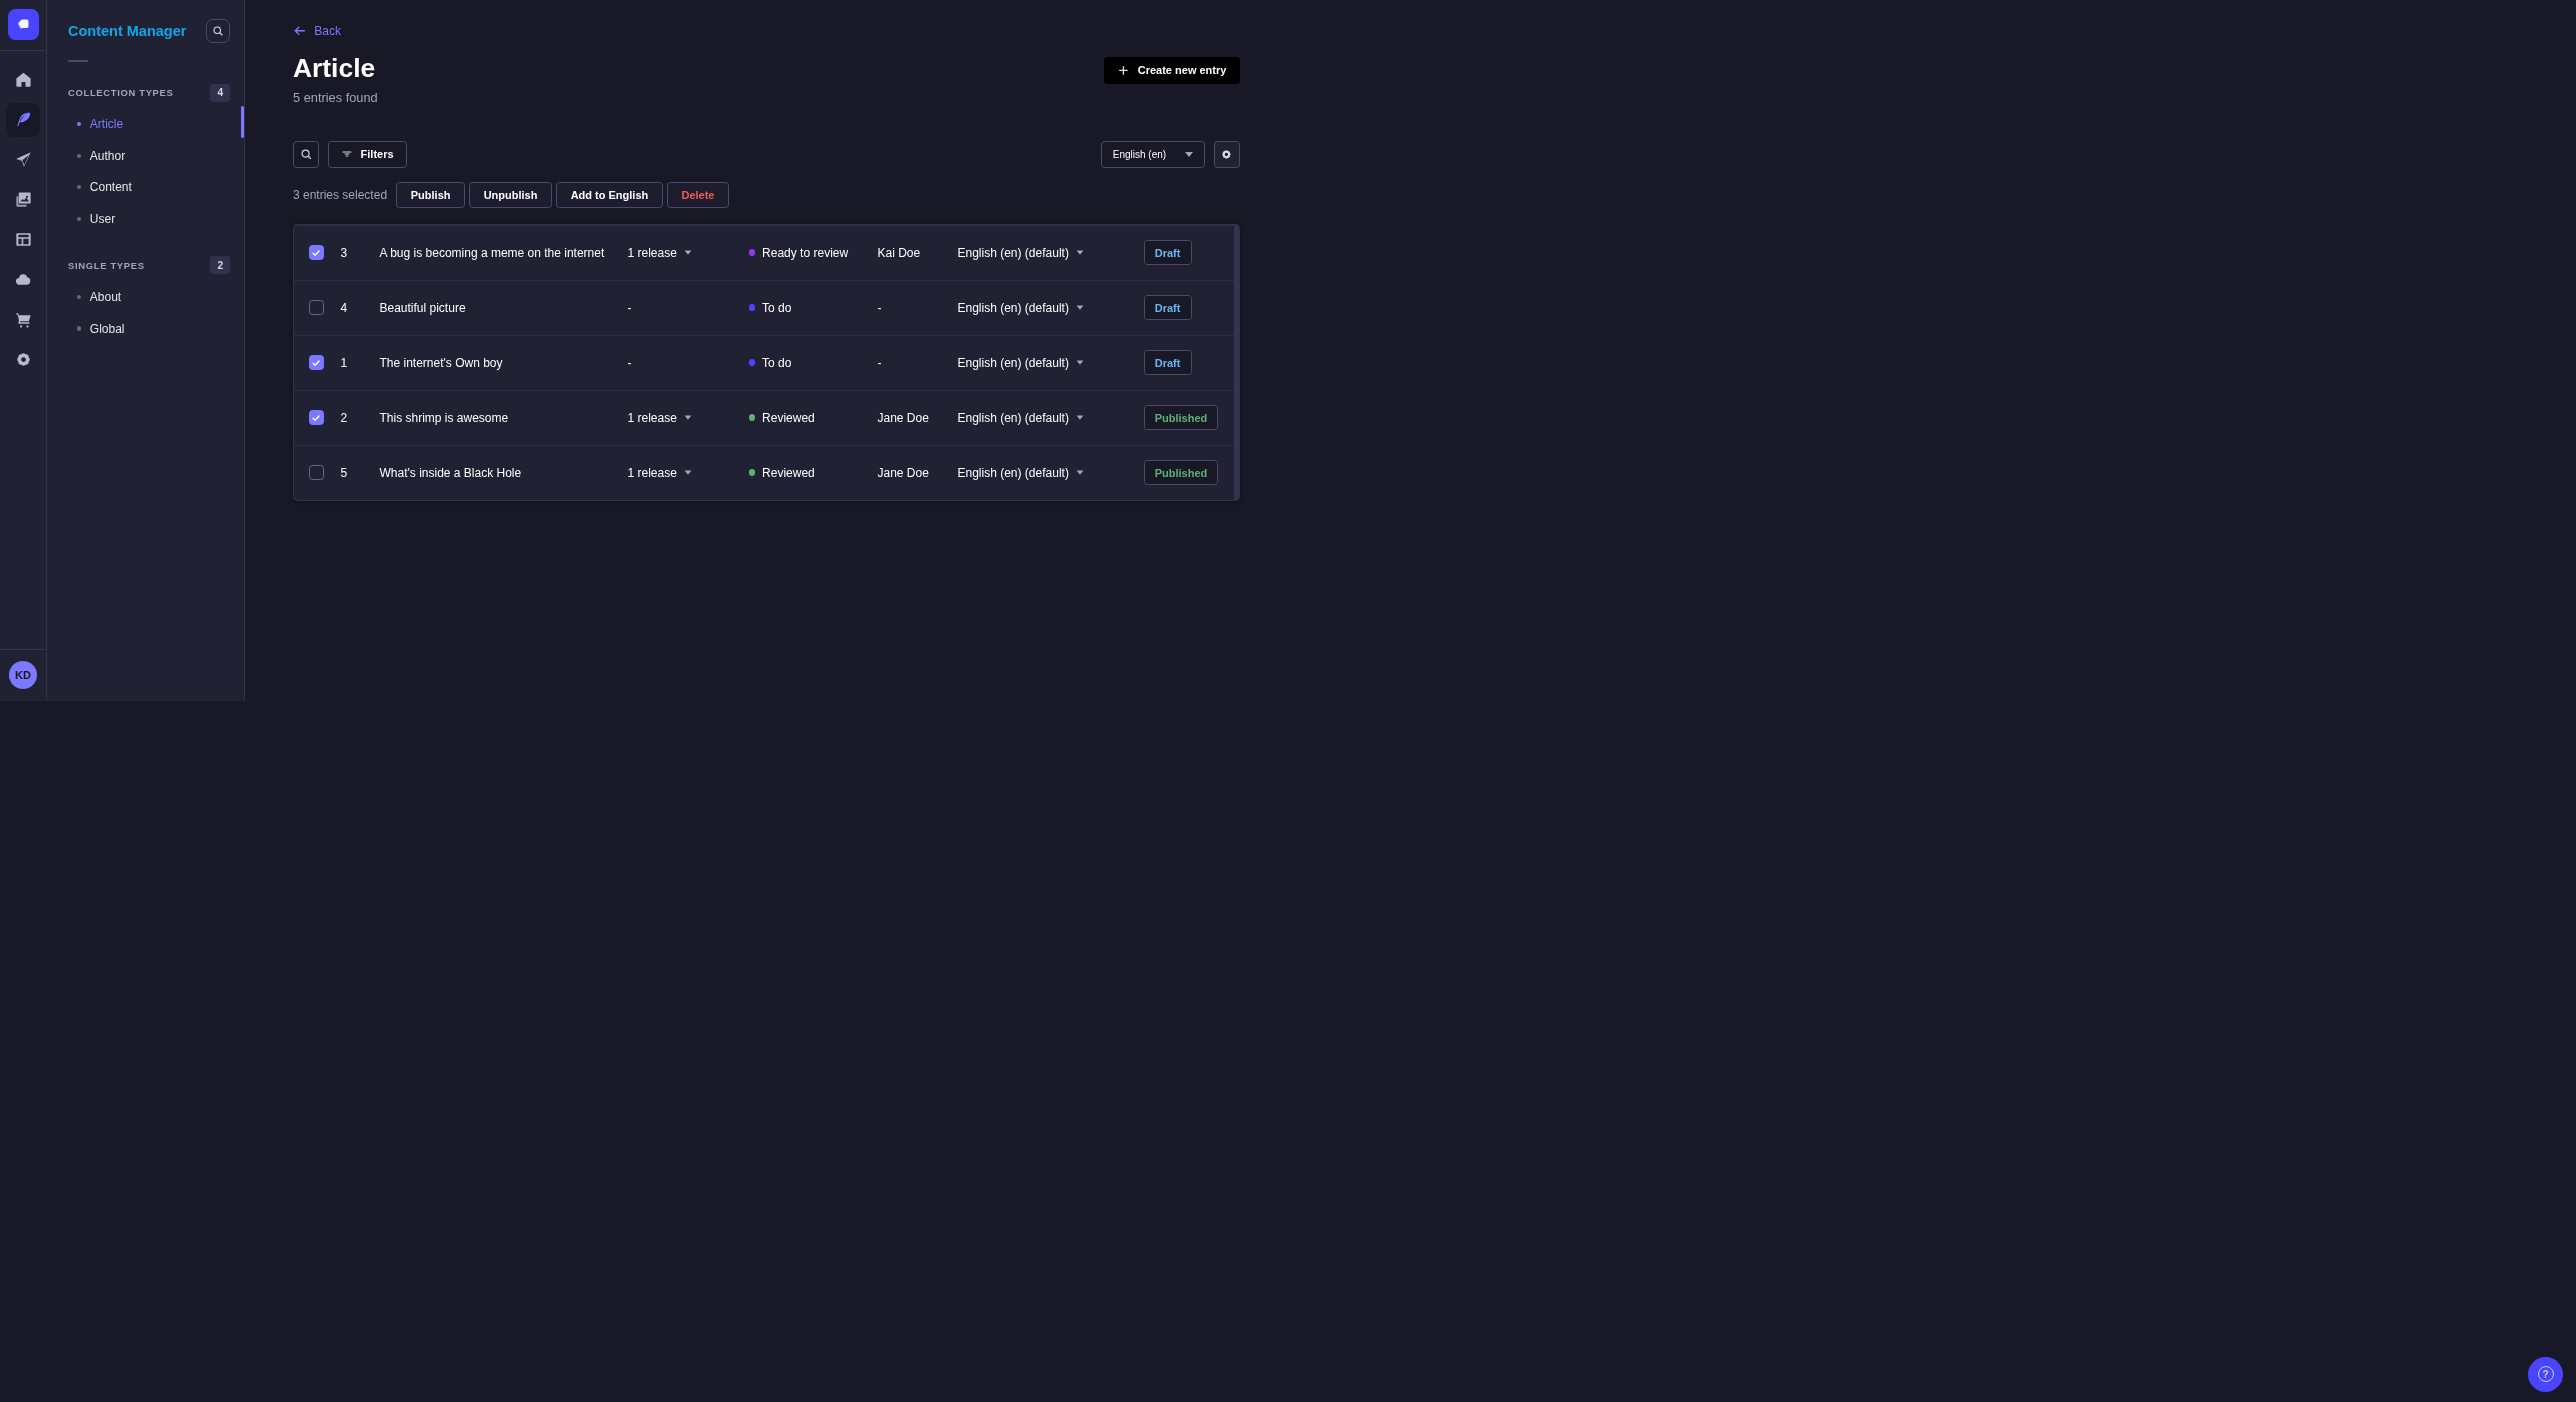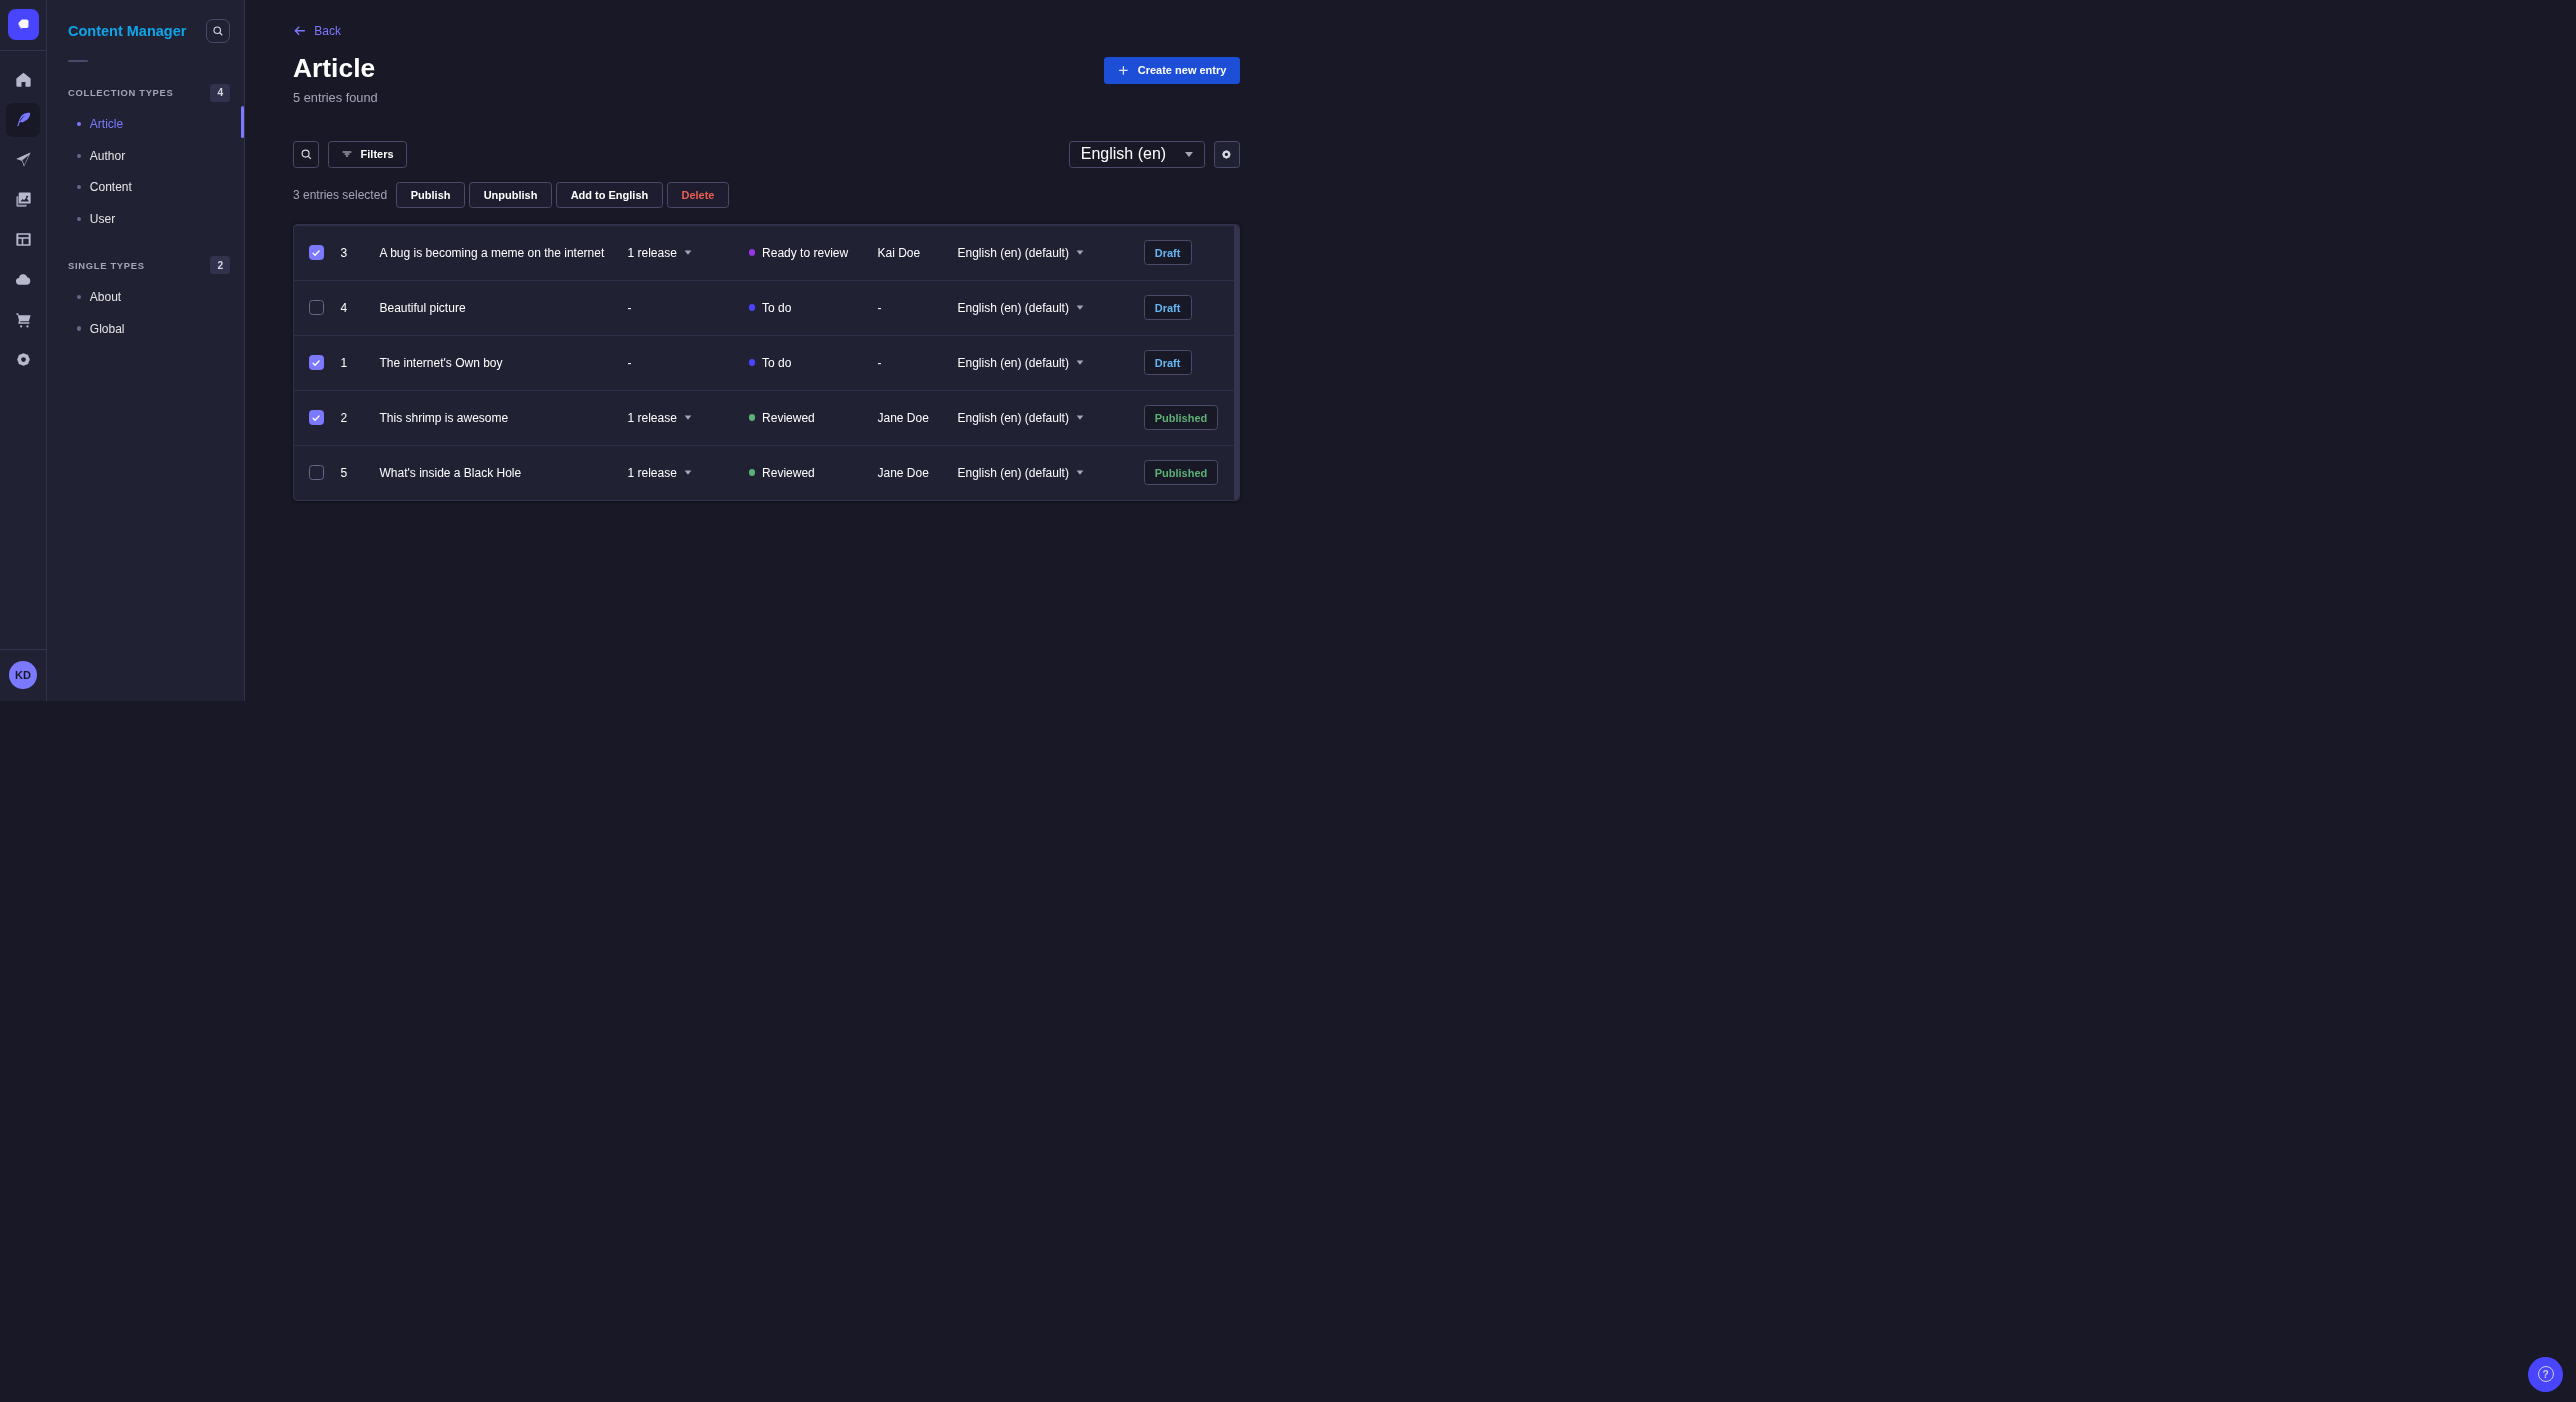--- a/index.html
+++ b/index.html
@@ -66,21 +66,21 @@
     position:absolute; right:0; top:106px; width:2.6px; height:31.5px; background:#7b79ff; border-radius:1.7px;
   }
   
   .main { flex:1; padding:24px 48px 0 48px; position:relative; overflow:hidden; }
   .back-link { display:inline-flex; align-items:center; gap:7.7px; color:#7b79ff; font-size:12px; cursor:pointer; }
   .back-link svg { width:13.6px; height:13.6px; }
   .title-row { display:flex; align-items:flex-start; justify-content:space-between; margin-top:14.5px; }
   .page-title { font-size:26.4px; font-weight:700; color:#ffffff; line-height:1; }
   .page-subtitle { margin-top:8.5px; font-size:12.8px; color:#a5a5ba; }
   .create-btn {
-    height:27px; padding:0 13.6px; border:none; border-radius:3.4px; background:#1d4ed8;
+    height:27px; padding:0 13.6px; border:none; border-radius:3.4px; background:#000000;
     color:#ffffff; font-size:11px; font-weight:700; font-family:inherit;
     display:flex; align-items:center; gap:7.7px; cursor:pointer; margin-top:1.7px;
   }
   .create-btn svg { width:12.8px; height:12.8px; color:#e4e3ff; }
   
   .toolbar { display:flex; align-items:center; justify-content:space-between; margin-top:36px; }
   .toolbar-left, .toolbar-right { display:flex; align-items:center; gap:8.5px; }
   .icon-btn {
     width:26.4px; height:26.4px; border-radius:3.4px; border:0.9px solid #4a4a6a; background:transparent;
     color:#d9d9e3; display:flex; align-items:center; justify-content:center; cursor:pointer;
@@ -88,21 +88,21 @@
   .icon-btn svg { width:12.8px; height:12.8px; }
   .icon-btn.filled { background:#212134; }
   .filters-btn {
     height:26.4px; padding:0 12px; border-radius:3.4px; border:0.9px solid #4a4a6a; background:transparent;
     color:#ffffff; font-size:11px; font-weight:700; font-family:inherit;
     display:flex; align-items:center; gap:7.7px; cursor:pointer;
   }
   .filters-btn svg { width:12px; height:12px; color:#d9d9e3; }
   .locale-select {
     height:26.4px; padding:0 11px; border-radius:3.4px; border:0.9px solid #4a4a6a; background:transparent;
-    color:#ffffff; font-size:16px; display:flex; align-items:center; gap:19px; cursor:pointer;
+    color:#ffffff; font-size:10px; display:flex; align-items:center; gap:19px; cursor:pointer;
   }
   .chevron { width:0; height:0; border-left:4.3px solid transparent; border-right:4.3px solid transparent; border-top:5.1px solid #a5a5ba; }
   
   .selection-bar { display:flex; align-items:center; margin-top:14.5px; gap:4px; }
   .selection-text { font-size:12px; color:#a5a5ba; margin-right:5.1px; }
   .sel-btn {
     height:26.4px; padding:0 13.6px; border-radius:3.4px; border:0.9px solid #4a4a6a; background:#1d1d2f;
     color:#ffffff; font-size:11px; font-weight:700; font-family:inherit; cursor:pointer;
   }
   .sel-btn.danger { color:#ee5e52; }

